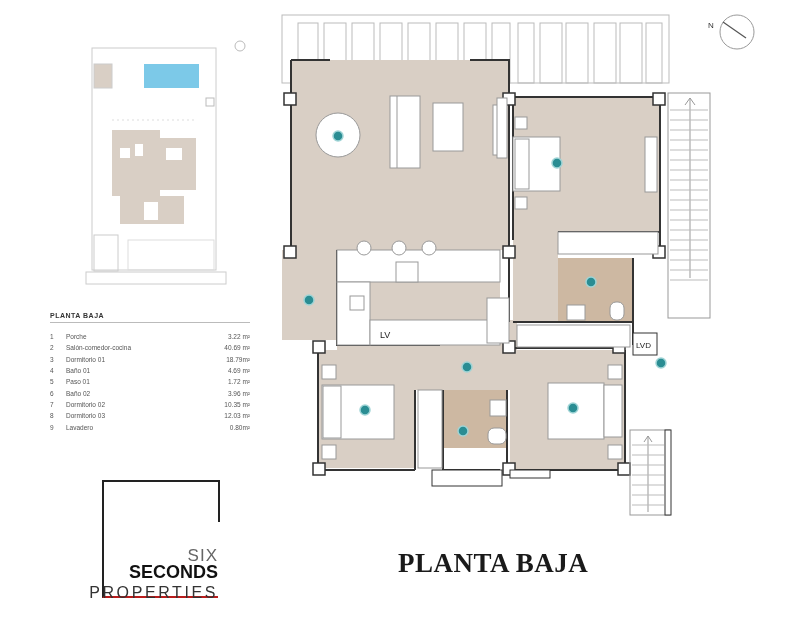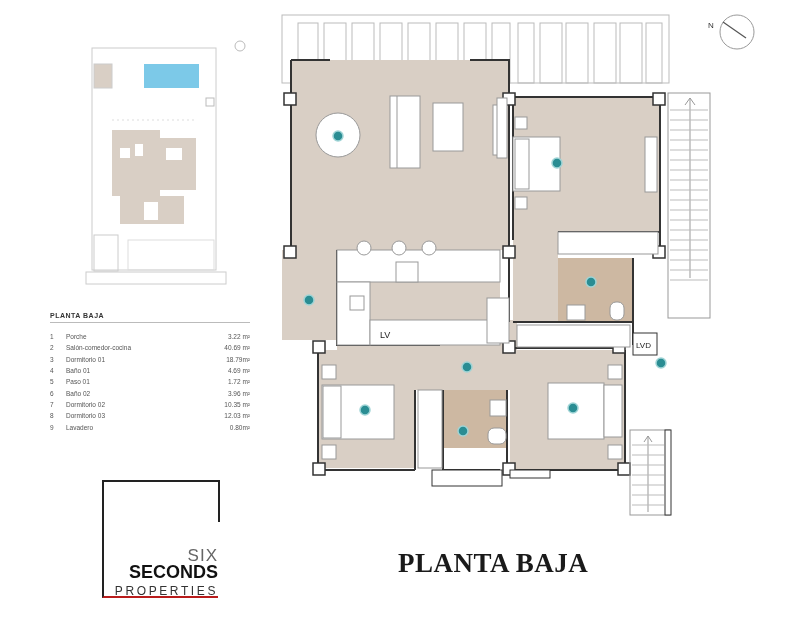--- a/index.html
+++ b/index.html
@@ -10,21 +10,21 @@
   .legend-title{font-size:7px;font-weight:bold;letter-spacing:.5px;color:#333;padding-bottom:3px;border-bottom:1px solid #bbb;margin-bottom:8px;}
   .legend-row{display:flex;font-size:6.5px;color:#555;height:11.3px;align-items:center;}
   .legend-row .n{width:16px;}
   .legend-row .name{flex:1;}
   .legend-row .area{text-align:right;}
   
   .logo{left:62px;top:480px;width:114px;height:114px;border-left:2px solid #222;border-top:2px solid #222;border-bottom:2px solid #b91c1c;margin-left:40px;}
   .logo:after{content:"";position:absolute;right:-2px;top:-2px;height:42px;border-right:2px solid #222;}
   .logo-six{position:absolute;right:0;top:64px;font-size:17px;color:#666;letter-spacing:1px;}
   .logo-seconds{position:absolute;right:0;top:80px;font-size:18px;font-weight:bold;color:#111;}
-  .logo-props{position:absolute;right:0;top:102px;font-size:12px;letter-spacing:2.6px;color:#333;}
+  .logo-props{position:absolute;right:0;top:102px;font-size:16px;letter-spacing:2.6px;color:#333;}
   .big-title{left:398px;top:548px;font-family:"Liberation Serif",serif;font-weight:bold;font-size:27px;color:#1a1a1a;letter-spacing:0.5px;}
   svg text{font-family:"Liberation Sans",sans-serif;}
 </style>
 </head>
 <body>
 
 <svg class="abs" style="left:80px;top:40px" width="180" height="250" viewBox="0 0 180 250">
   <rect x="12" y="8" width="124" height="222" fill="none" stroke="#ccc" stroke-width="1"></rect>
   <rect x="64" y="24" width="55" height="24" fill="#7cc9e8"></rect>
   <rect x="14" y="24" width="18" height="24" fill="#d9cfc5" stroke="#ccc"></rect>

